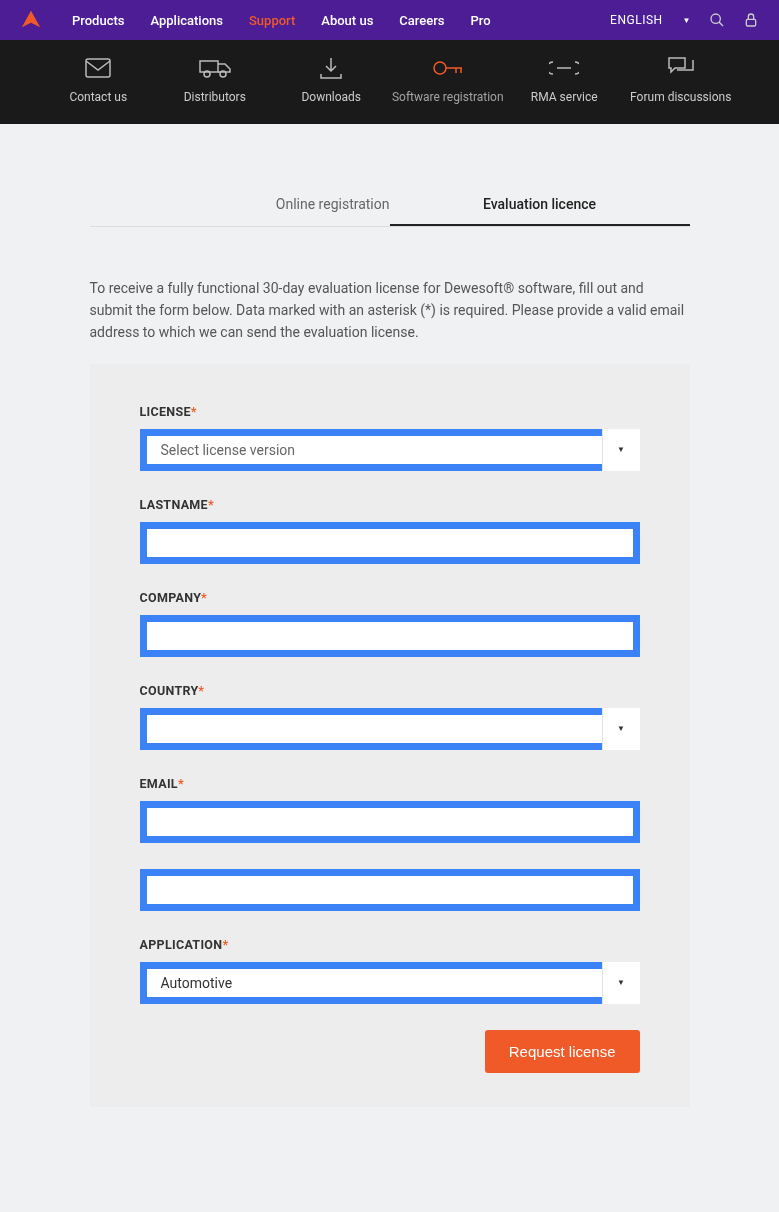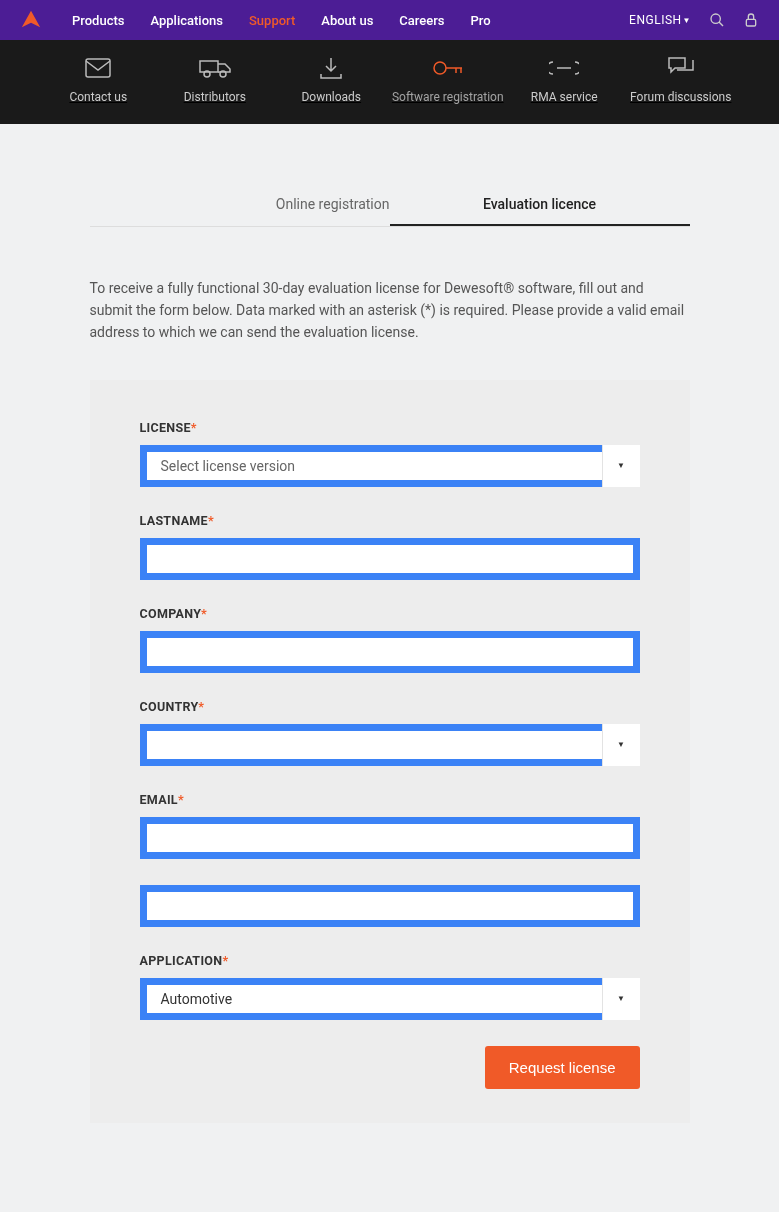--- a/index.html
+++ b/index.html
@@ -5,41 +5,41 @@
   * { box-sizing: border-box; margin: 0; padding: 0; }
   body { font-family: -apple-system, BlinkMacSystemFont, "Segoe UI", Roboto, Arial, sans-serif; background: #f0f1f2; width: 779px; }
   
   .topbar { background: #4c1d95; height: 40px; display: flex; align-items: center; padding: 0 20px; }
   .logo { margin-right: 30px; }
   .logo svg { width: 22px; height: 22px; display: block; }
   .nav { display: flex; gap: 26px; flex: 1; }
   .nav a { color: #fff; text-decoration: none; font-size: 13px; font-weight: 500; }
   .nav a.active { color: #f05a28; }
   .right-nav { display: flex; align-items: center; gap: 18px; }
-  .lang { color: #fff; font-size: 12px; letter-spacing: 0.5px; display: flex; align-items: center; gap: 1px; }
+  .lang { color: #fff; font-size: 12px; letter-spacing: 0.5px; display: flex; align-items: center; gap: 20px; }
   .chev { font-size: 8px; color: #fff; }
   .icon-btn { color: #ccc; cursor: pointer; }
   .icon-btn svg { width: 16px; height: 16px; display: block; }
   
-  .subnav { background: #1a1a1a; display: flex; justify-content: space-around; padding: 14px 40px 18px; text-decoration: underline; }
+  .subnav { background: #1a1a1a; display: flex; justify-content: space-around; padding: 14px 40px 18px; }
   .subnav-item { text-align: center; flex: 1; }
   .subnav-item .ico { height: 28px; display: flex; align-items: center; justify-content: center; margin-bottom: 8px; }
   .subnav-item .ico svg { stroke: #bbb; fill: none; }
   .subnav-item span { color: #ccc; font-size: 12px; display: block; line-height: 1.3; }
   .subnav-item.active span { color: #a3a3a3; }
   .subnav-item.active .ico svg { stroke: #f05a28; }
   
   .page { max-width: 600px; margin: 0 auto; padding: 60px 0 40px; }
   .tabs { display: flex; border-bottom: 1px solid #ddd; margin-bottom: 50px; }
   .tab { flex: 1; text-align: right; padding: 12px 0; font-size: 14px; color: #666; cursor: pointer; }
   .tab:nth-child(2) { text-align: center; }
   .tab:nth-child(3) { text-align: left; text-decoration: underline; }
   .tab.active { color: #222; border-bottom: 2px solid #222; font-weight: 500; }
   
-  .intro { font-size: 14px; color: #555; line-height: 1.6; margin-bottom: 36px; }
+  .intro { font-size: 14px; color: #555; line-height: 1.6; margin-bottom: 20px; }
   
   .form-card { background: #ededed; padding: 40px 50px 34px; }
   .field { margin-bottom: 26px; }
   .field label { display: block; font-size: 12.5px; font-weight: 700; color: #333; letter-spacing: 0.3px; margin-bottom: 10px; }
   .field label .req { color: #f05a28; }
   .control { position: relative; }
   .control input, .control .select {
     width: 100%; height: 42px; border: 7px solid #3b82f6; background: #fff;
     font-size: 14px; padding: 0 14px; color: #333; outline: none;
   }

